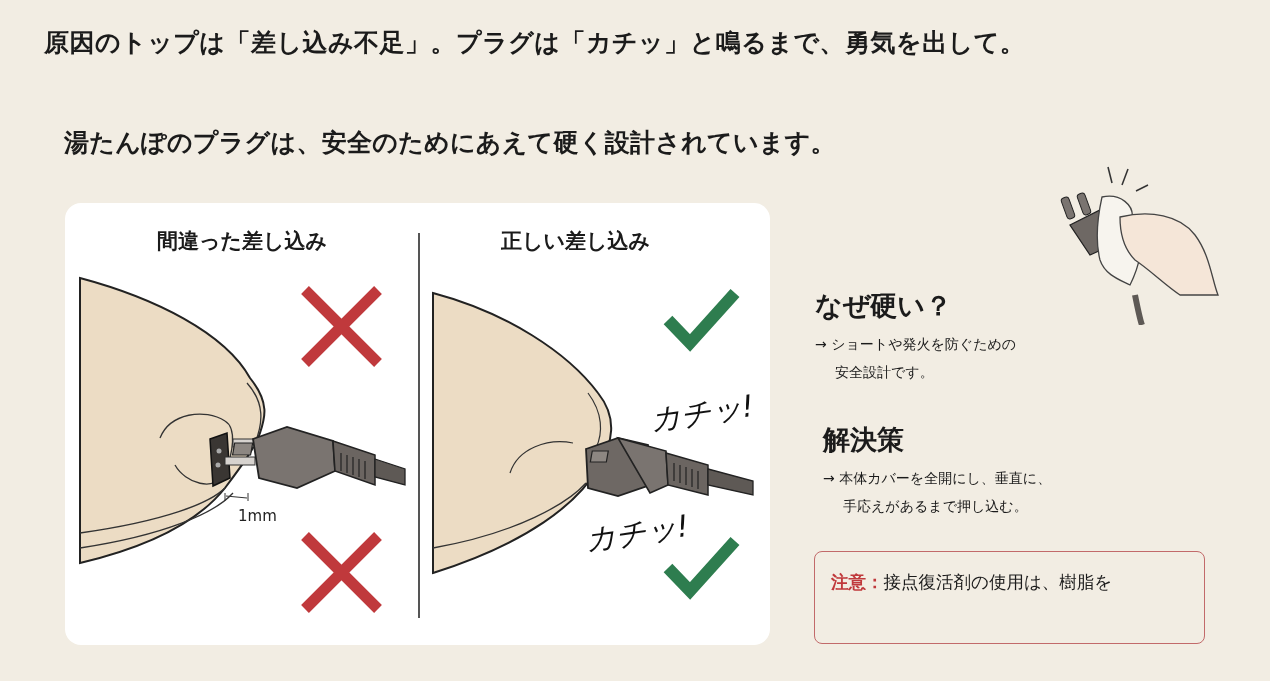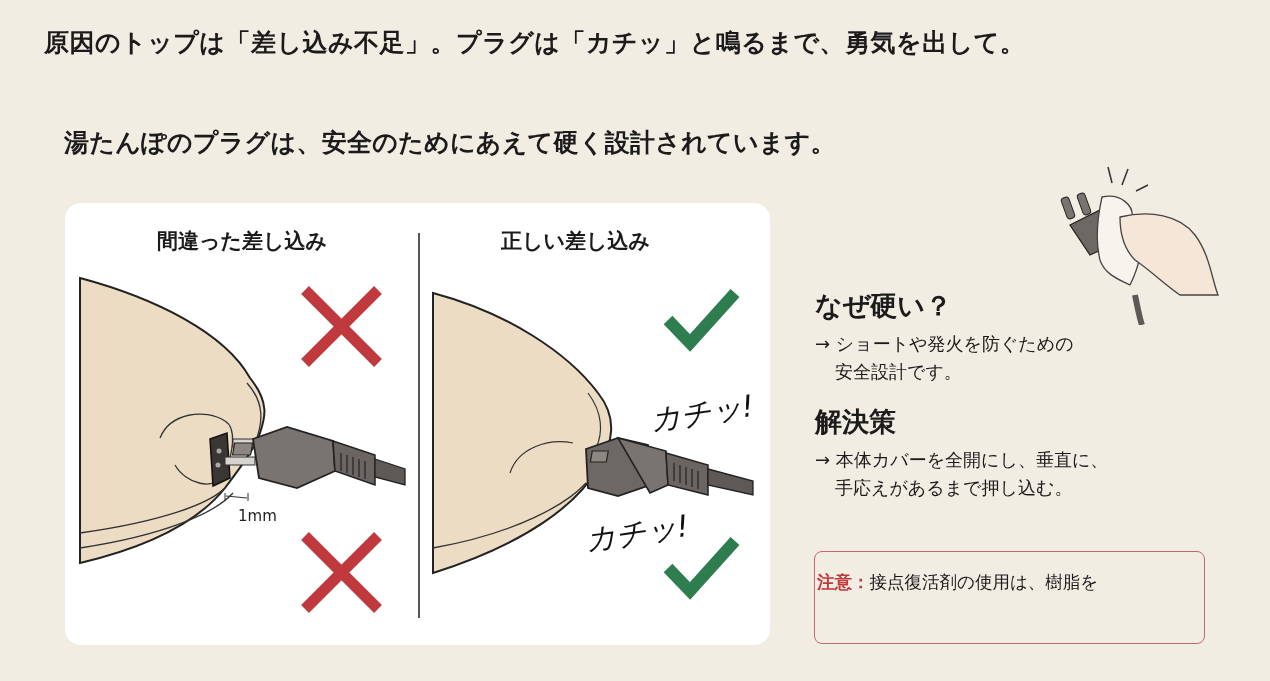--- a/index.html
+++ b/index.html
@@ -40,28 +40,28 @@
   .katchi {
     position: absolute; font-family: "DejaVu Sans", sans-serif;
     font-size: 30px; font-style: italic; color: #111;
     white-space: nowrap; transform: rotate(-8deg);
   }
   .mm-label {
     position: absolute; left: 158px; top: 304px; font-size: 15px; color: #222; margin-left: 15px;
   }
   .side { position: absolute; left: 815px; }
   .side h3 { font-size: 27px; font-weight: bold; margin-bottom: 6px; white-space: nowrap; }
-  .side p { font-size: 18px; line-height: 28px; white-space: nowrap; }
+  .side p { font-size: 14px; line-height: 28px; white-space: nowrap; }
   .side p .indent { display: block; padding-left: 20px; }
   .why { top: 288px; }
-  .fix { top: 404px; }
+  .fix { top: 422px; margin-left: 8px; }
   .caution {
     position: absolute; left: 814px; top: 551px; width: 391px; height: 93px;
     border: 1.5px solid #c26a6a; border-radius: 8px;
-    padding: 15px 0 0 2px; font-size: 17.5px; line-height: 30px;
+    padding: 15px 0 0 16px; font-size: 17.5px; line-height: 30px;
   }
   .caution .lbl { color: #c0393c; font-weight: bold; }
   .hand { position: absolute; left: 1040px; top: 155px; }
 </style>
 </head>
 <body>
 
 <div class="headline">原因のトップは「差し込み不足」。プラグは「カチッ」と鳴るまで、勇気を出して。</div>
 <div class="subline">湯たんぽのプラグは、安全のためにあえて硬く設計されています。</div>
 

